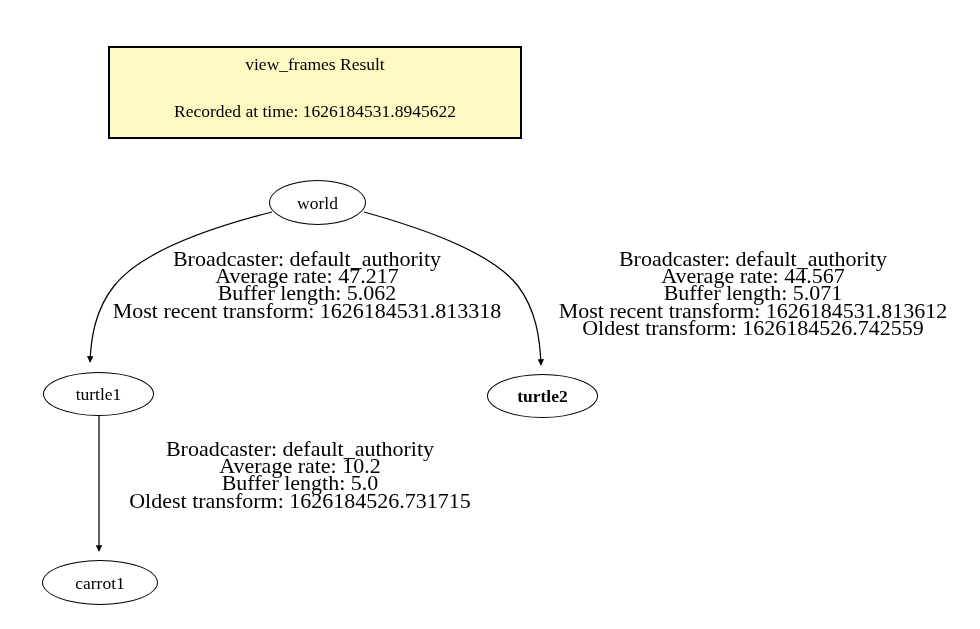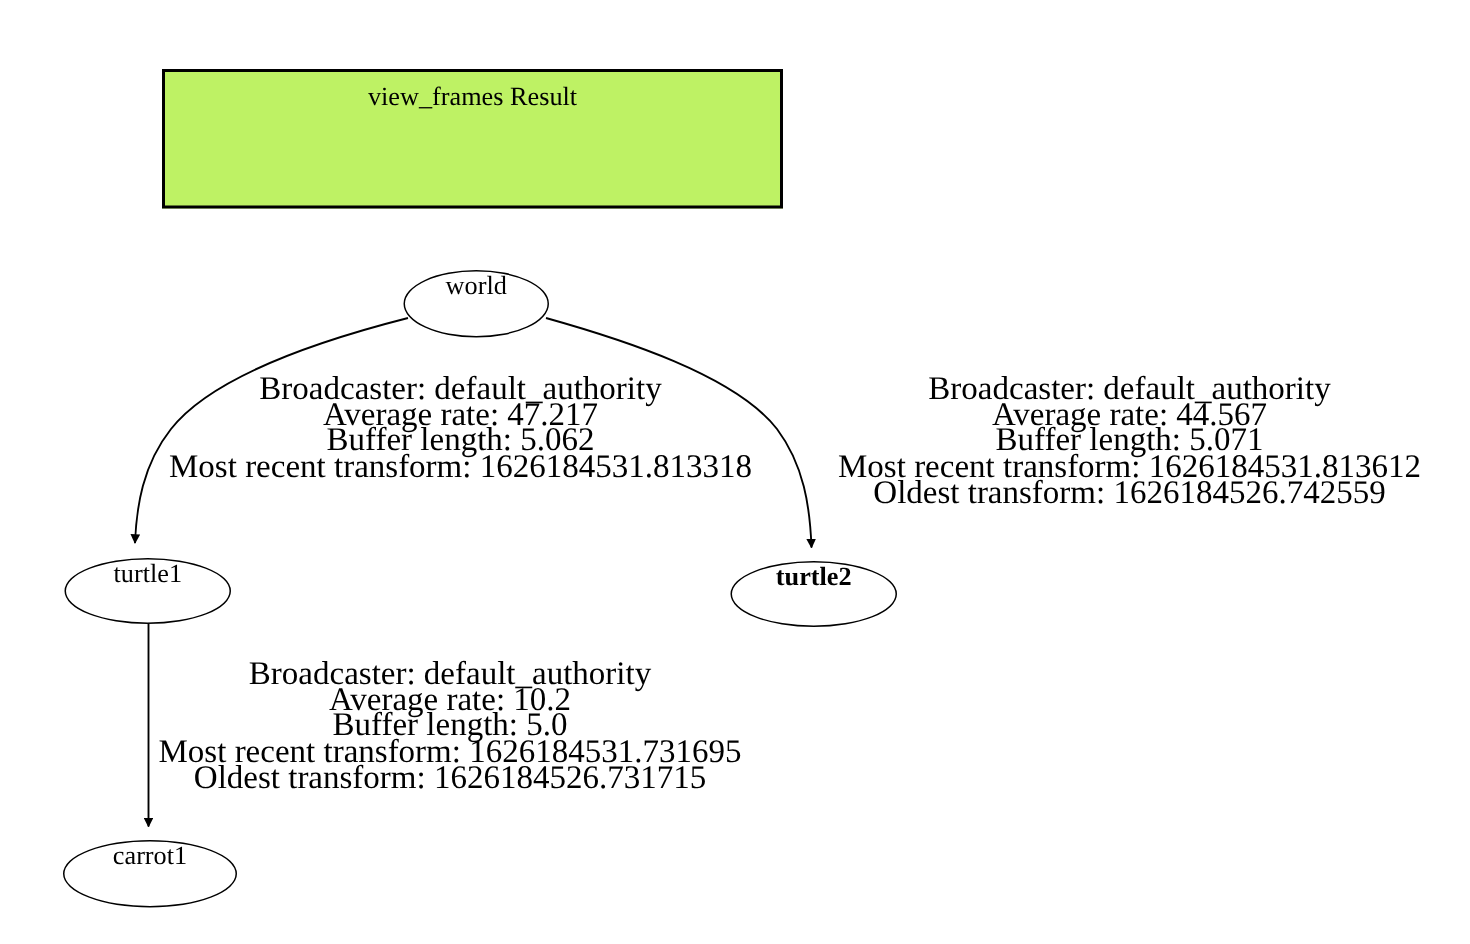--- a/index.html
+++ b/index.html
@@ -28,21 +28,21 @@
 
   
   .result-box {
     position: absolute;
     left: 108px;
     top: 46px;
     width: 414px;
     height: 93px;
     border: 2px solid #000000;
     box-sizing: border-box;
-    background: #bef264;
+    background: #fef9c3;
     z-index: 3;
   }
   .result-title {
     position: absolute;
     left: 0;
     top: 6px;
     width: 100%;
     text-align: center;
     font-size: 17.5px;
     line-height: 20px;
@@ -60,20 +60,21 @@
   }
 
   
   .node {
     position: absolute;
     border: 1.1px solid #000000;
     border-radius: 50%;
     background: #ffffff;
     box-sizing: border-box;
     display: flex;
+    align-items: center;
     justify-content: center;
     z-index: 3;
   }
   .node-label {
     font-size: 17.5px;
     line-height: 18px;
     white-space: nowrap;
     color: #000000;
   }
 
@@ -110,20 +111,21 @@
 
   <path d="M 272,212 C 221,225 143,249 114,286 C 95,310 91,338 90,362" fill="none" stroke="#000000" stroke-width="1.25" marker-end="url(#arrowhead)"></path>
 
   <path d="M 364,212 C 414,226 490,250 518,286 C 536,310 540,338 541,365" fill="none" stroke="#000000" stroke-width="1.25" marker-end="url(#arrowhead)"></path>
 
   <path d="M 99,416 L 99,551" fill="none" stroke="#000000" stroke-width="1.25" marker-end="url(#arrowhead)"></path>
 </svg>
 
 <div class="result-box">
   <div class="result-title">view_frames Result</div>
+  <div class="result-subtitle">Recorded at time: 1626184531.8945622</div>
 </div>
 
 <div class="node" id="node-world">
   <span class="node-label">world</span>
 </div>
 
 <div class="node" id="node-turtle1">
   <span class="node-label">turtle1</span>
 </div>
 
@@ -147,15 +149,14 @@
   <div>Average rate: 44.567</div>
   <div>Buffer length: 5.071</div>
   <div>Most recent transform: 1626184531.813612</div>
   <div>Oldest transform: 1626184526.742559</div>
 </div>
 
 <div class="edge-label" id="edge-label-turtle1-carrot1">
   <div>Broadcaster: default_authority</div>
   <div>Average rate: 10.2</div>
   <div>Buffer length: 5.0</div>
-  <div>Most recent transform: 1626184531.731695</div>
   <div>Oldest transform: 1626184526.731715</div>
 </div>
 
 </body></html>

